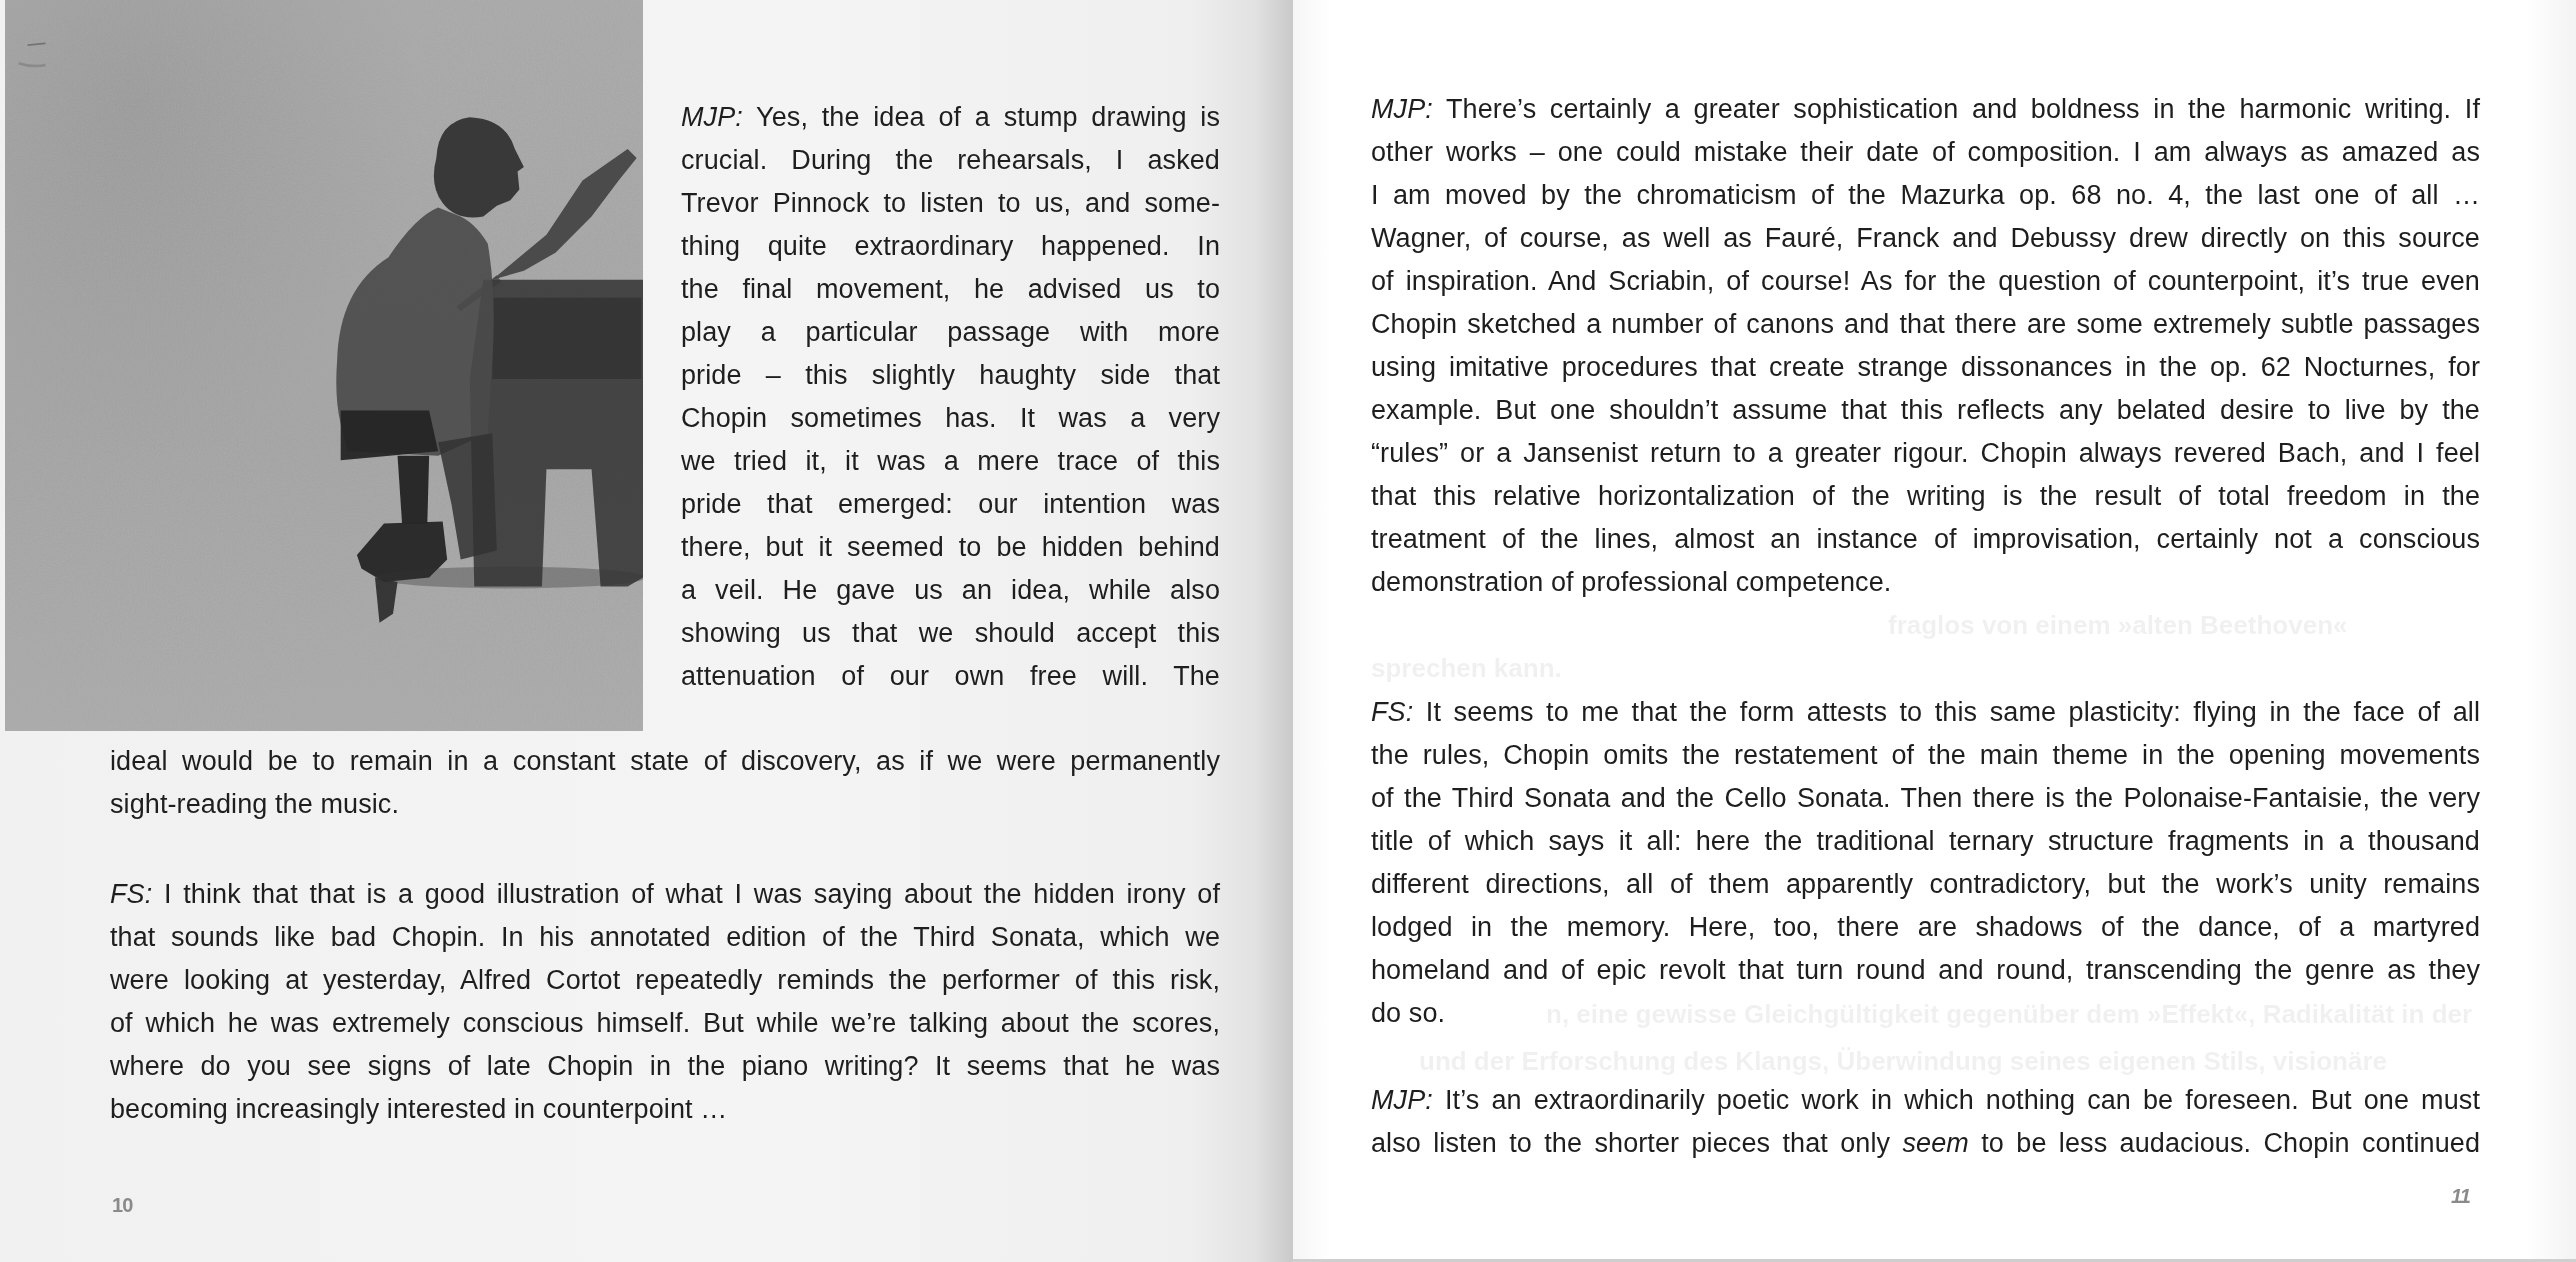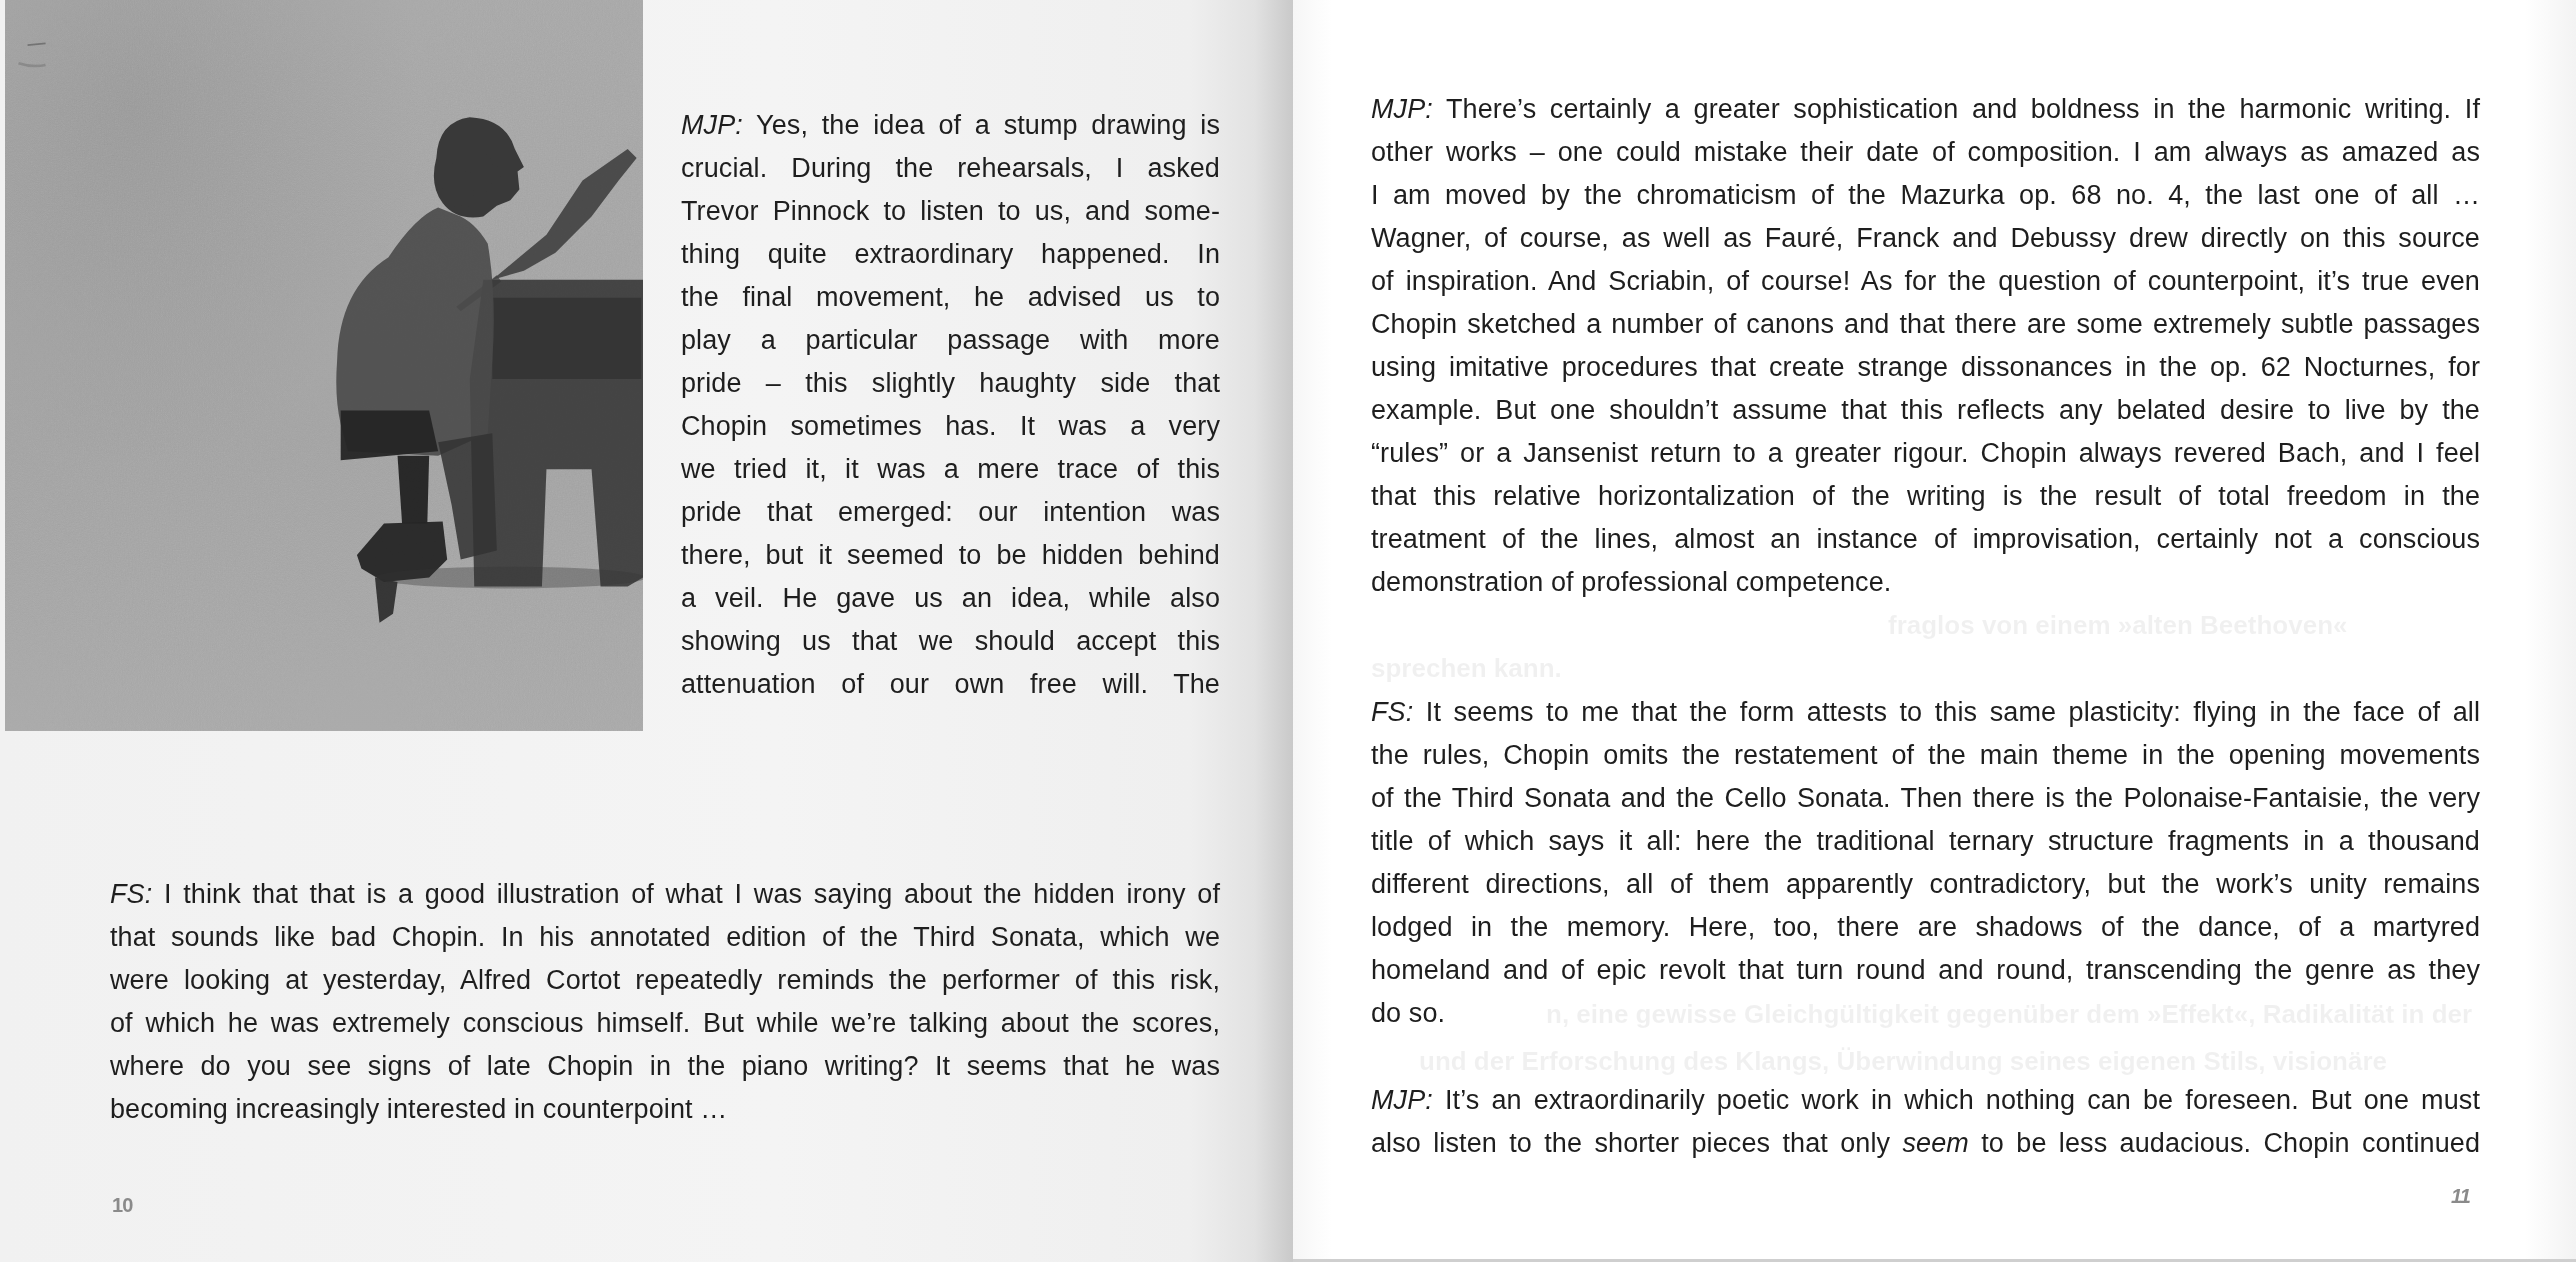--- a/index.html
+++ b/index.html
@@ -130,37 +130,41 @@
 
       <path d="M480 490 L540 480 L545 610 L505 620 L495 560 Z" fill="#333" opacity="0.85"></path>
 
       <ellipse cx="560" cy="640" rx="150" ry="12" fill="#333" opacity="0.35"></ellipse>
 
       <path d="M25 50 L45 48" stroke="#555" stroke-width="2" opacity="0.6"></path>
       <path d="M15 70 Q30 75 45 72" stroke="#666" stroke-width="3" opacity="0.4" fill="none"></path>
     </svg>
   </div>
 
-  <div class="text-block" style="left:681px; top:104px; width:539px;">
+  <div class="text-block" style="left:681px; top:96px; width:539px;">
     <span class="line"><span class="speaker">MJP:</span><span> Yes, the idea of a stump drawing is</span></span>
     <span class="line">crucial. During the rehearsals, I asked</span>
     <span class="line">Trevor Pinnock to listen to us, and some-</span>
     <span class="line">thing quite extraordinary happened. In</span>
     <span class="line">the final movement, he advised us to</span>
     <span class="line">play a particular passage with more</span>
     <span class="line">pride – this slightly haughty side that</span>
     <span class="line">Chopin sometimes has. It was a very</span>
     <span class="line">we tried it, it was a mere trace of this</span>
     <span class="line">pride that emerged: our intention was</span>
     <span class="line">there, but it seemed to be hidden behind</span>
     <span class="line">a veil. He gave us an idea, while also</span>
     <span class="line">showing us that we should accept this</span>
     <span class="line">attenuation of our own free will. The</span>
   </div>
 
+  <div class="text-block" style="left:110px; top:740px; width:1110px;">
+    <span class="line">ideal would be to remain in a constant state of discovery, as if we were permanently</span>
+    <span class="line last">sight-reading the music.</span>
+  </div>
 
   <div class="text-block" style="left:110px; top:873px; width:1110px;">
     <span class="line"><span class="speaker">FS:</span><span> I think that that is a good illustration of what I was saying about the hidden irony of</span></span>
     <span class="line">that sounds like bad Chopin. In his annotated edition of the Third Sonata, which we</span>
     <span class="line">were looking at yesterday, Alfred Cortot repeatedly reminds the performer of this risk,</span>
     <span class="line">of which he was extremely conscious himself. But while we’re talking about the scores,</span>
     <span class="line">where do you see signs of late Chopin in the piano writing? It seems that he was</span>
     <span class="line last">becoming increasingly interested in counterpoint …</span>
   </div>
 

